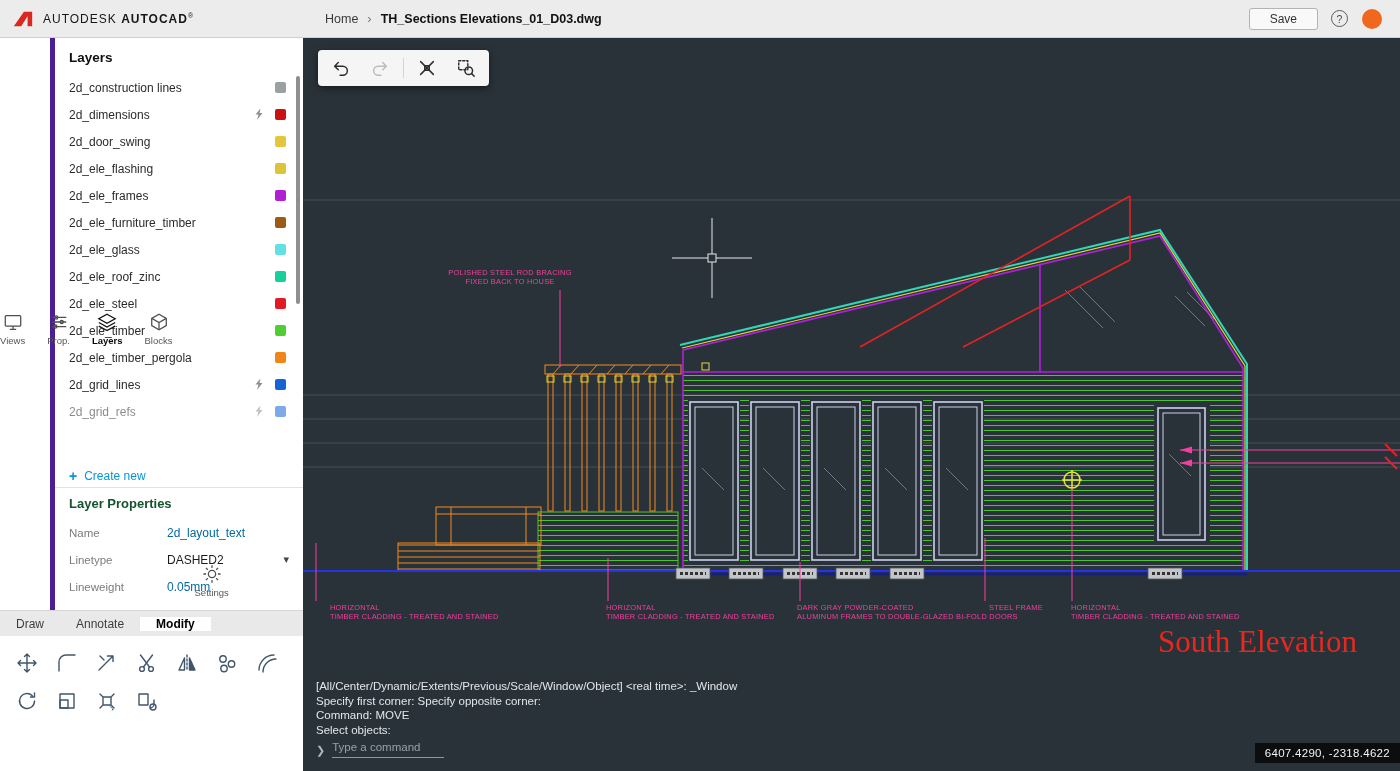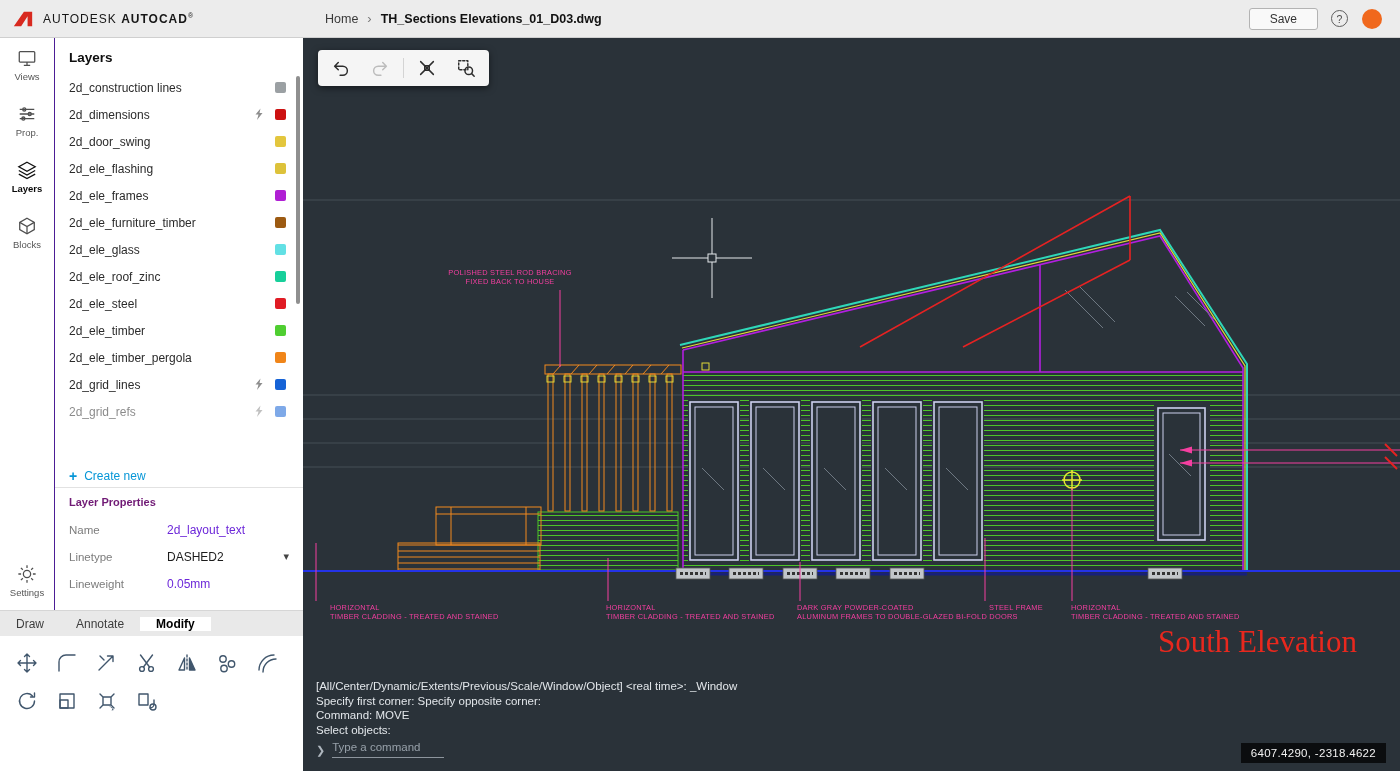--- a/index.html
+++ b/index.html
@@ -17,42 +17,42 @@
   .crumb .fname{color:#111;font-weight:700}
   .savebtn{position:absolute;right:82px;top:8px;height:22px;padding:0 20px;font-size:12px;background:#f9f9f9;border:1px solid #b3b3b3;border-radius:3px;color:#333;font-family:"Liberation Sans",sans-serif}
   .helpbtn{position:absolute;right:52px;top:10px;width:17px;height:17px;border:1.5px solid #5e5e5e;border-radius:50%;font-size:10.5px;color:#4c4c4c;display:flex;align-items:center;justify-content:center;background:transparent}
   .avatar{position:absolute;right:18px;top:9px;width:20px;height:20px;border-radius:50%;background:#f0681d;border:none}
 
   
   .shell{display:flex;height:733px}
   .leftcol{width:303px;background:#fff;display:flex;flex-direction:column;z-index:5}
   .lefttop{display:flex;flex:1;min-height:0}
 
-  .iconstrip{width:55px;border-right:1px solid #4c1d95;display:flex;flex-direction:column;align-items:center;padding-top:10px;gap:22px}
+  .iconstrip{width:55px;border-right:5px solid #4c1d95;display:flex;flex-direction:row;align-items:center;padding-top:10px;gap:22px}
   .sideitem{display:flex;flex-direction:column;align-items:center;gap:3px;color:#565656;font-size:9.5px;width:100%;background:none;border:none;font-family:"Liberation Sans",sans-serif;cursor:default}
   .sideitem svg{stroke:#4f4f4f;fill:none;stroke-width:1.4}
   .sideitem.active{color:#0a0a0a;font-weight:700}
   .sideitem.active svg{stroke:#111}
   .settings-item{margin-top:auto;margin-bottom:12px}
 
   .panel{flex:1;display:flex;flex-direction:column;position:relative;padding-top:6px;min-width:0}
   .panel-title{font-size:13.5px;margin:6px 14px 9px;color:#0f0f0f;font-weight:700}
   .layerlist{height:390px;overflow:hidden;position:relative}
   .layer-row{display:flex;align-items:center;height:27px;padding:0 17px 0 14px;font-size:12px;color:#2b2b2b}
   .lname{flex:1;white-space:nowrap;overflow:hidden}
   .lfreeze{width:15px;margin-right:9px;display:flex;justify-content:center}
   .lswatch{width:11px;height:11px;border-radius:2px;flex:none}
   .scroll-thumb{position:absolute;right:3px;top:2px;width:4px;height:228px;background:#8f8f8f;border-radius:2px}
   .createnew{display:flex;align-items:center;gap:7px;color:#0696d7;font-size:12px;padding:0 14px;height:24px;border-bottom:1px solid #e2e2e2;background:none;border-top:none;border-left:none;border-right:none;font-family:"Liberation Sans",sans-serif;width:100%;text-align:left}
   .createnew .plus{font-size:14px;font-weight:700}
   .props{padding:8px 14px 0}
-  .props-title{font-size:11px;font-weight:700;color:#701a75;margin-bottom:8px}
+  .props-title{font-size:13px;font-weight:700;color:#14532d;margin-bottom:8px}
   .proprow{display:flex;align-items:center;height:27px;font-size:12px}
   .proplabel{width:98px;color:#7c7c7c;font-size:11.5px;flex:none}
-  .propvalue{color:#6d28d9}
+  .propvalue{color:#0369a1}
   .linetype-select{display:flex;align-items:flex-start;justify-content:space-between;flex:1;background:none;border:none;font-size:12px;color:#1c1c1c;font-family:"Liberation Sans",sans-serif}
   .chev{color:#444;font-size:11px}
 
   .tabbar{height:26px;background:#e9e9e9;border-top:1px solid #d6d6d6;display:flex;align-items:center}
   .tab{padding:0 16px;font-size:12px;color:#3d3d3d;display:flex;align-items:center;background:none;border:none;font-family:"Liberation Sans",sans-serif}
   .tab.active{background:#fff;color:#000;font-weight:700}
   .tools{height:135px;background:#fff;padding:12px 0 0 12px}
   .toolrow{display:flex;gap:10px;margin-bottom:8px}
   .toolbtn{width:30px;height:30px;display:flex;align-items:center;justify-content:center;color:#40566c;background:none;border:none}
   .toolbtn svg{stroke:currentColor;fill:none;stroke-width:1.4;stroke-linecap:round;stroke-linejoin:round}
@@ -64,21 +64,21 @@
   .cadbtn{width:32px;height:30px;display:flex;align-items:center;justify-content:center;color:#2d2d2d;background:none;border:none}
   .cadbtn svg{stroke:currentColor;fill:none;stroke-width:1.6;stroke-linecap:round;stroke-linejoin:round}
   .cadbtn.disabled{color:#bcbcbc}
   .tb-sep{width:1px;height:20px;background:#d4d4d4}
 
   .cmd{position:absolute;left:13px;bottom:13px;z-index:5;color:#e2e6ea;font-size:11.5px;line-height:14.6px}
   .cmdline{white-space:pre}
   .cmdprompt{display:flex;gap:7px;align-items:flex-end;margin-top:3px;color:#97a0a9}
   .caret{font-size:11px;color:#aeb6be}
   .cmdinput{border-bottom:1px solid #8d959d;min-width:112px;display:inline-block;padding-bottom:2px;color:#97a0a9}
-  .coords{position:absolute;right:14px;bottom:8px;background:rgba(8,9,11,.9);color:#f2f2f2;font-size:11.5px;padding:4px 10px;z-index:5;letter-spacing:.3px}
+  .coords{position:absolute;right:0;bottom:8px;background:rgba(8,9,11,.9);color:#f2f2f2;font-size:11.5px;padding:4px 10px;z-index:5;letter-spacing:.3px}
 
   svg text{font-family:"Liberation Sans",sans-serif}
   .anno{fill:#f43fa0;font-size:7.4px;letter-spacing:.25px}
   .title-text{fill:#e8281e;font-size:31px;font-family:"Liberation Serif",serif}
 </style>
 </head>
 <body>
 
 <header class="topbar">
   <div class="brand">

